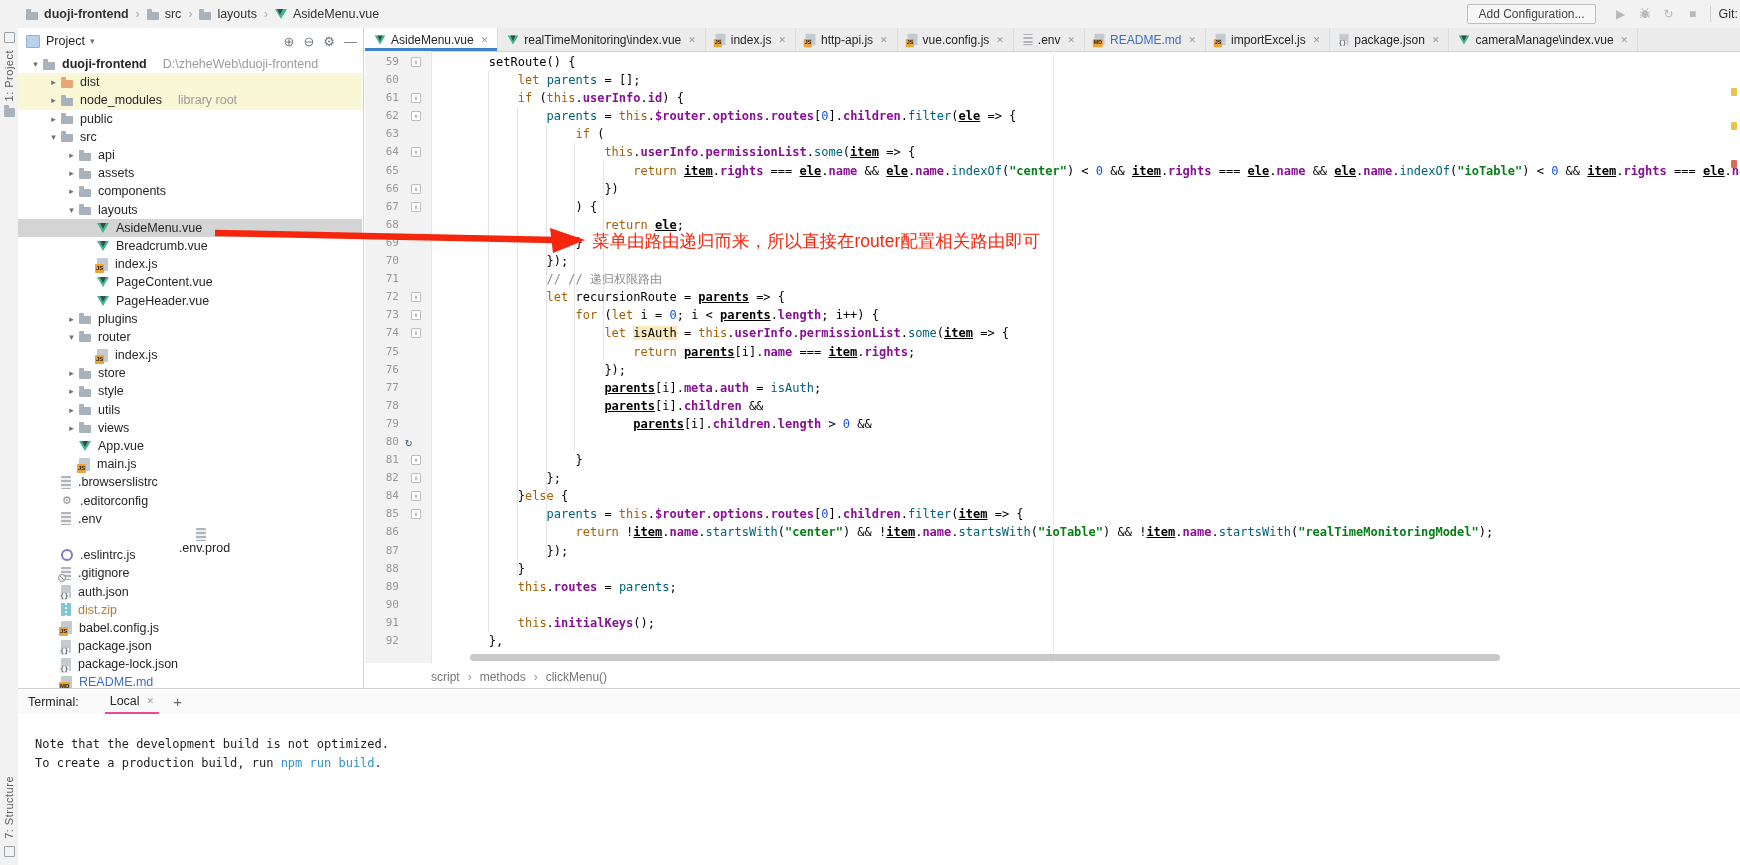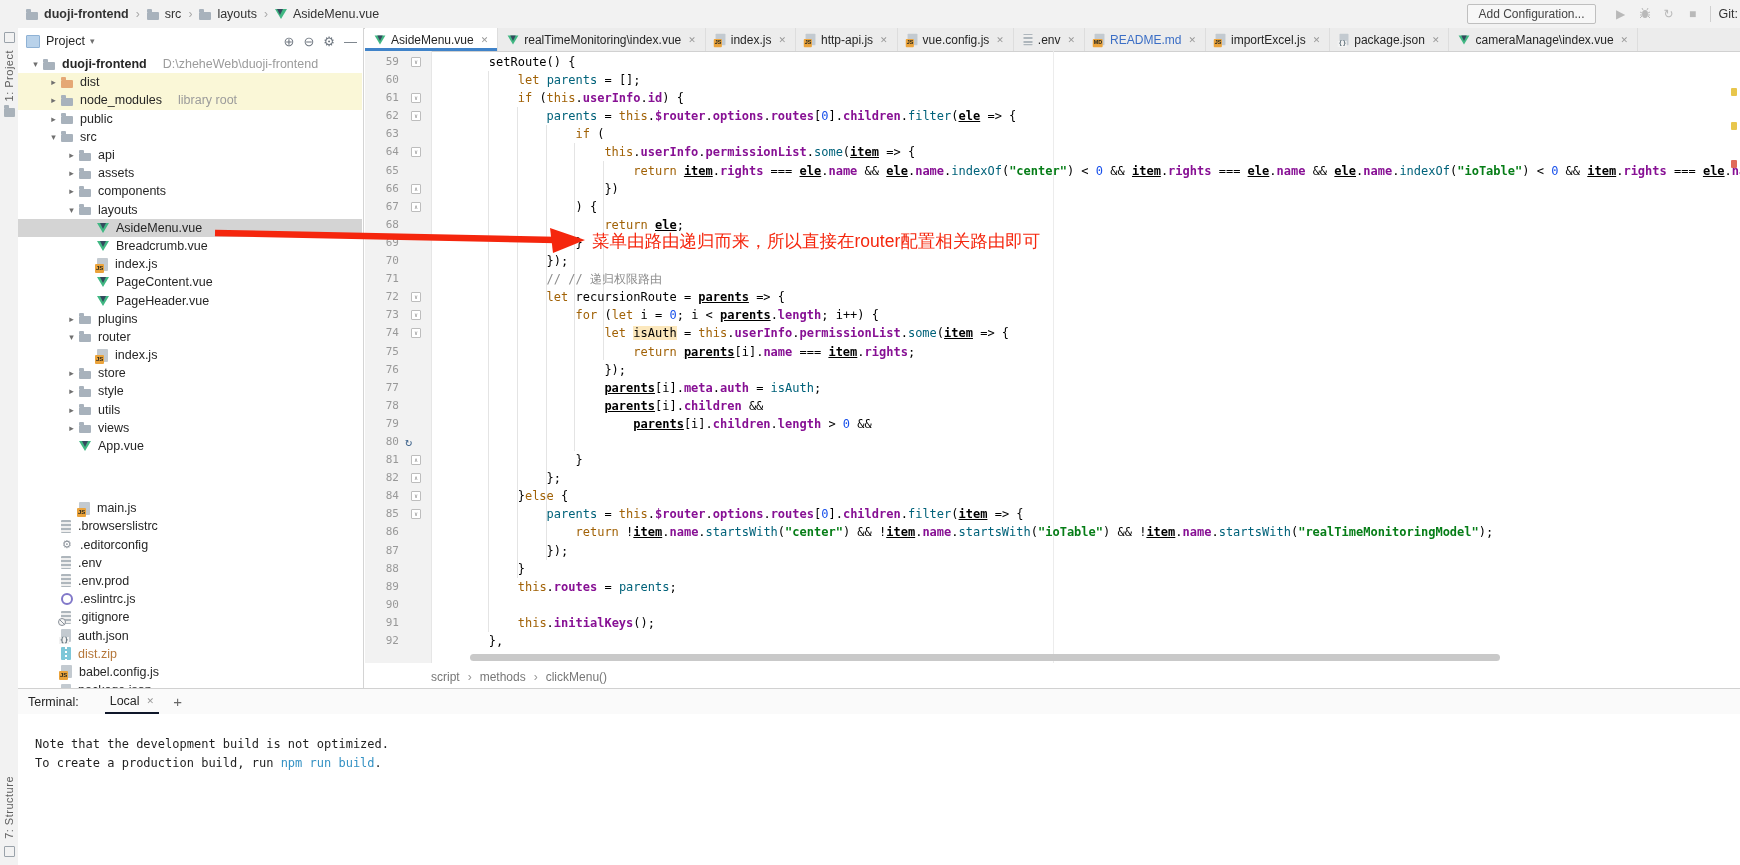--- a/index.html
+++ b/index.html
@@ -98,21 +98,21 @@
   
   #ed-crumbs{position:absolute;left:365px;top:666px;height:22px;right:0;display:flex;align-items:center;
              font-size:12px;color:#777;padding-left:66px;background:#fff}
   #ed-crumbs .crumb-sep{margin:0 8px;color:#999}
   
   #term-header{position:absolute;left:18px;right:0;top:688px;height:25px;background:#FAFAFA;
                border-top:1px solid #D1D1D1;border-bottom:1px solid #E5E5E5;display:flex;align-items:center;
                font-size:12.5px;color:#262626}
   #term-label{margin-left:10px}
   #term-tab{margin-left:26px;display:flex;align-items:center;gap:6px;height:100%;padding:0 5px;
-            border-bottom:2px solid #0f172a;box-sizing:border-box}
+            border-bottom:2px solid #ec4899;box-sizing:border-box}
   #term-tab .tclose{margin-left:1px}
   #term-plus{margin-left:14px;font-size:15px;color:#666}
   #term-body{position:absolute;left:18px;right:0;top:714px;bottom:0;background:#fff}
   #term-lines{margin:21px 0 0 17px;font:12px/18.5px "DejaVu Sans Mono",monospace;color:#1f1f1f}
   .tm-cmd{color:#3592C4}
   
   #anno-svg{position:absolute;left:0;top:0;width:1740px;height:865px;pointer-events:none;z-index:40}
   #anno-text{position:absolute;left:592px;top:229px;z-index:41;font-size:17.5px;
              font-family:"Liberation Sans",sans-serif;white-space:nowrap}
 </style>
@@ -287,41 +287,41 @@
       <div class="tree-row" style="padding-left: 46px;">
         <span class="chev">▸</span>
         <span class="ic ic-folder"></span>
         <span class="tl">views</span>
       </div>
       <div class="tree-row" style="padding-left: 46px;">
         <span class="chev"></span>
         <span class="ic ic-vue"></span>
         <span class="tl">App.vue</span>
       </div>
-      <div class="tree-row" style="padding-left: 46px; margin-top: 44px;">
+      <div class="tree-row" style="padding-left: 46px;">
         <span class="chev"></span>
         <span class="ic ic-js" data-b="JS"></span>
         <span class="tl">main.js</span>
       </div>
       <div class="tree-row" style="padding-left: 28px; align-items: center;">
         <span class="chev"></span>
         <span class="ic ic-text"></span>
         <span class="tl">.browserslistrc</span>
       </div>
       <div class="tree-row" style="padding-left: 28px;">
         <span class="chev"></span>
         <span class="ic ic-gear">⚙</span>
         <span class="tl">.editorconfig</span>
       </div>
       <div class="tree-row" style="padding-left: 28px;">
         <span class="chev"></span>
         <span class="ic ic-text"></span>
         <span class="tl">.env</span>
       </div>
-      <div class="tree-row" style="padding-left: 28px;">
+      <div class="tree-row" style="padding-left: 28px; flex-direction: column;">
         <span class="chev"></span>
         <span class="ic ic-text"></span>
         <span class="tl">.env.prod</span>
       </div>
       <div class="tree-row" style="padding-left: 28px;">
         <span class="chev"></span>
         <span class="ic ic-eslint"></span>
         <span class="tl">.eslintrc.js</span>
       </div>
       <div class="tree-row" style="padding-left: 28px;">

